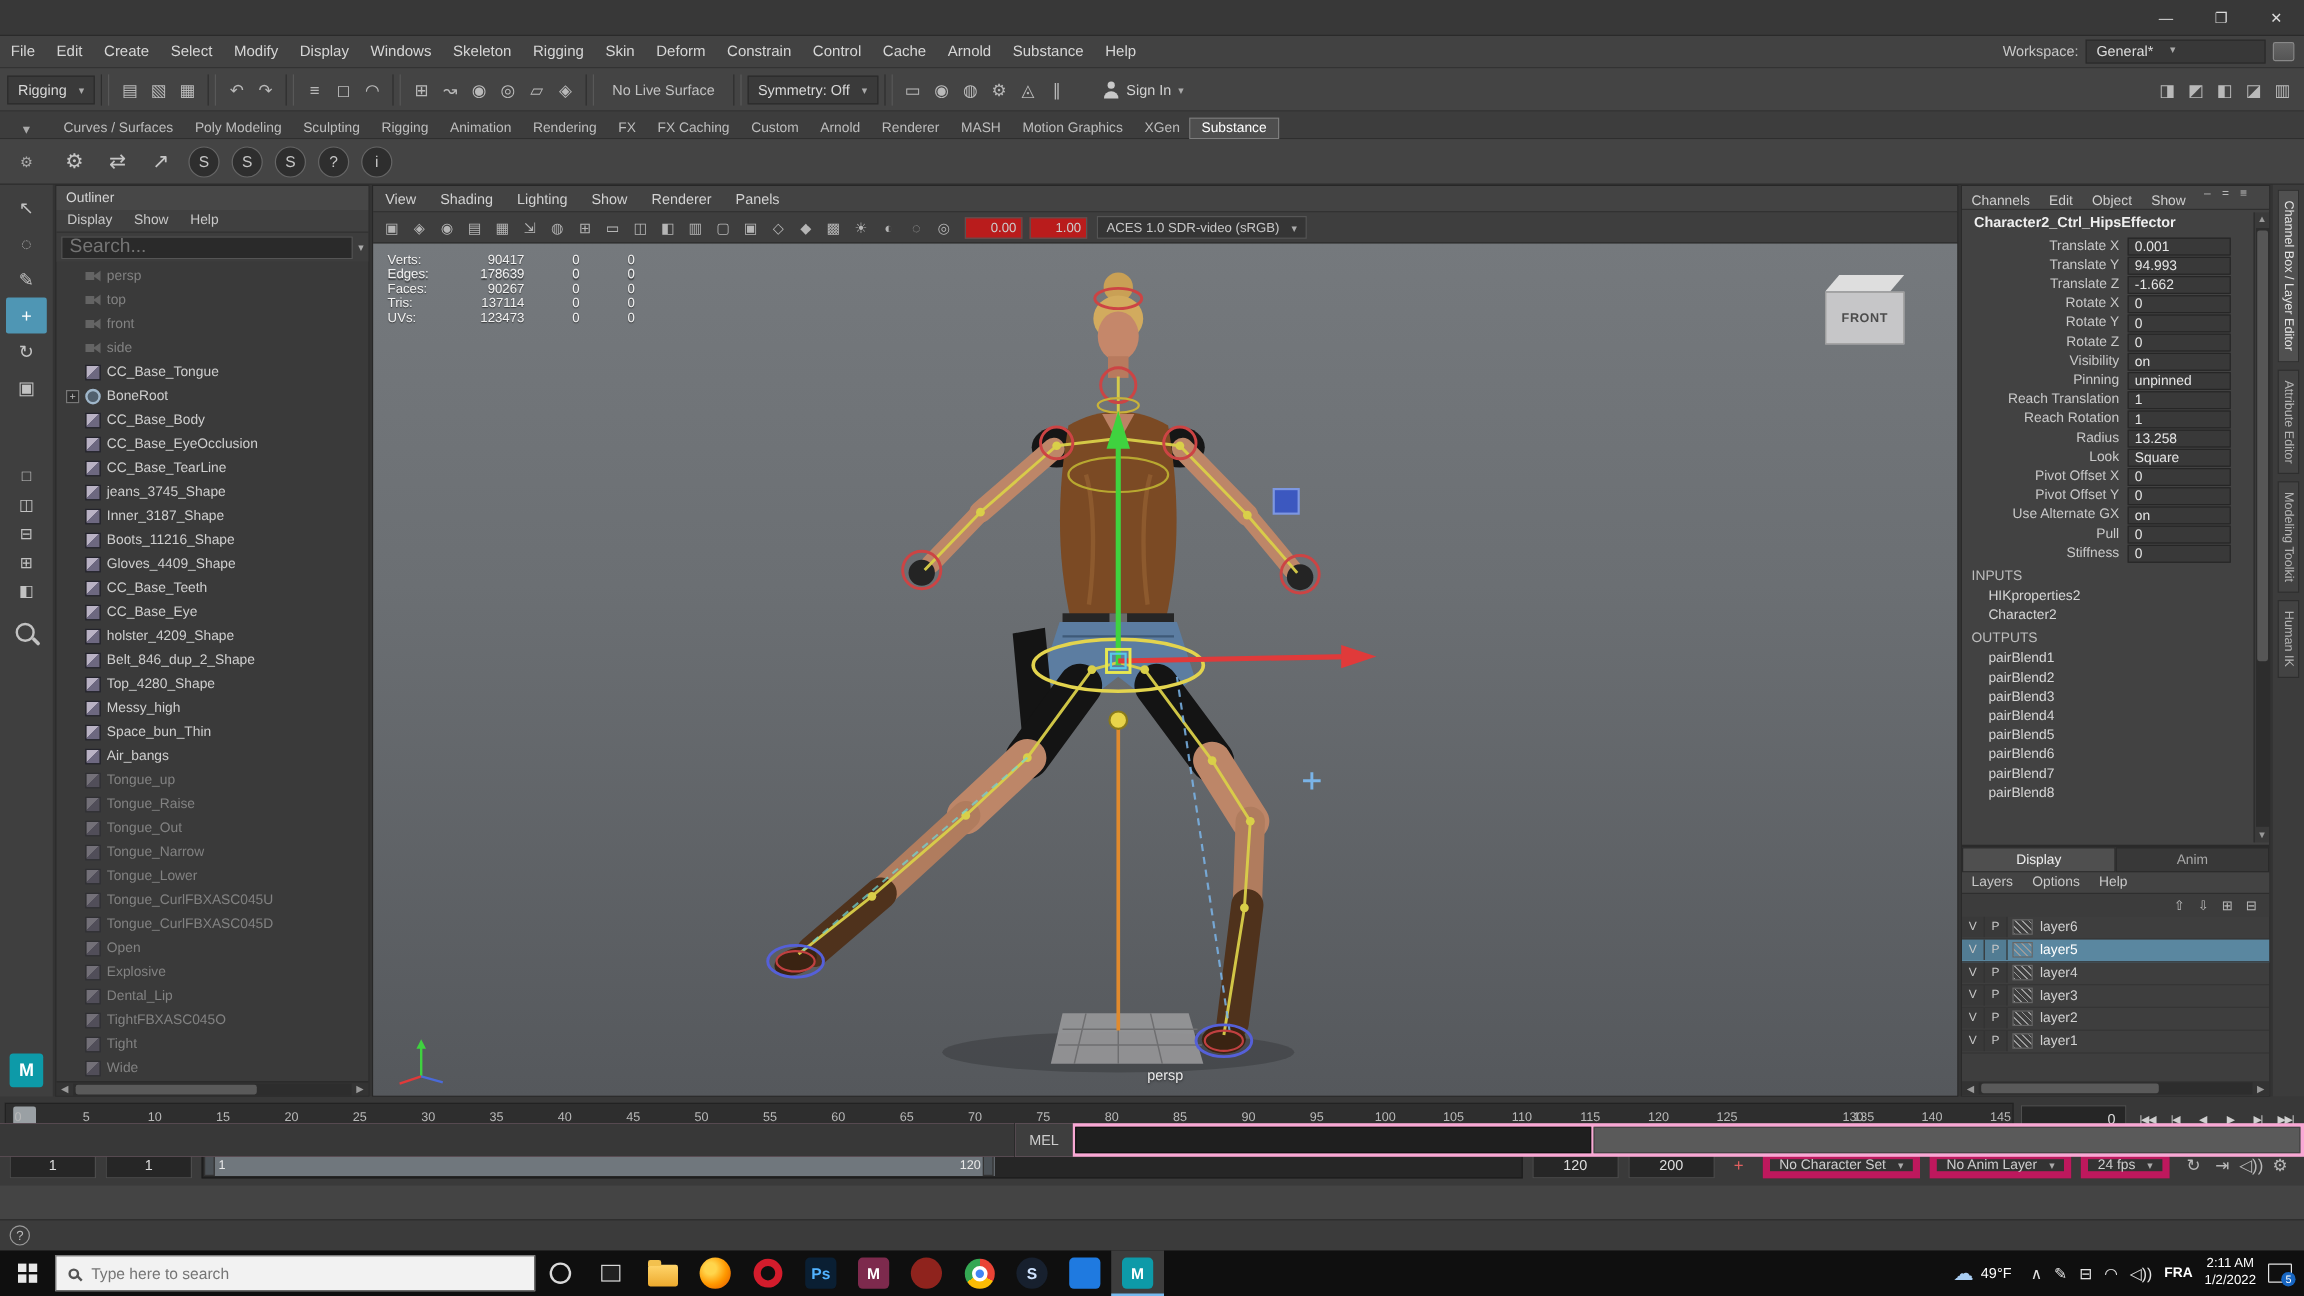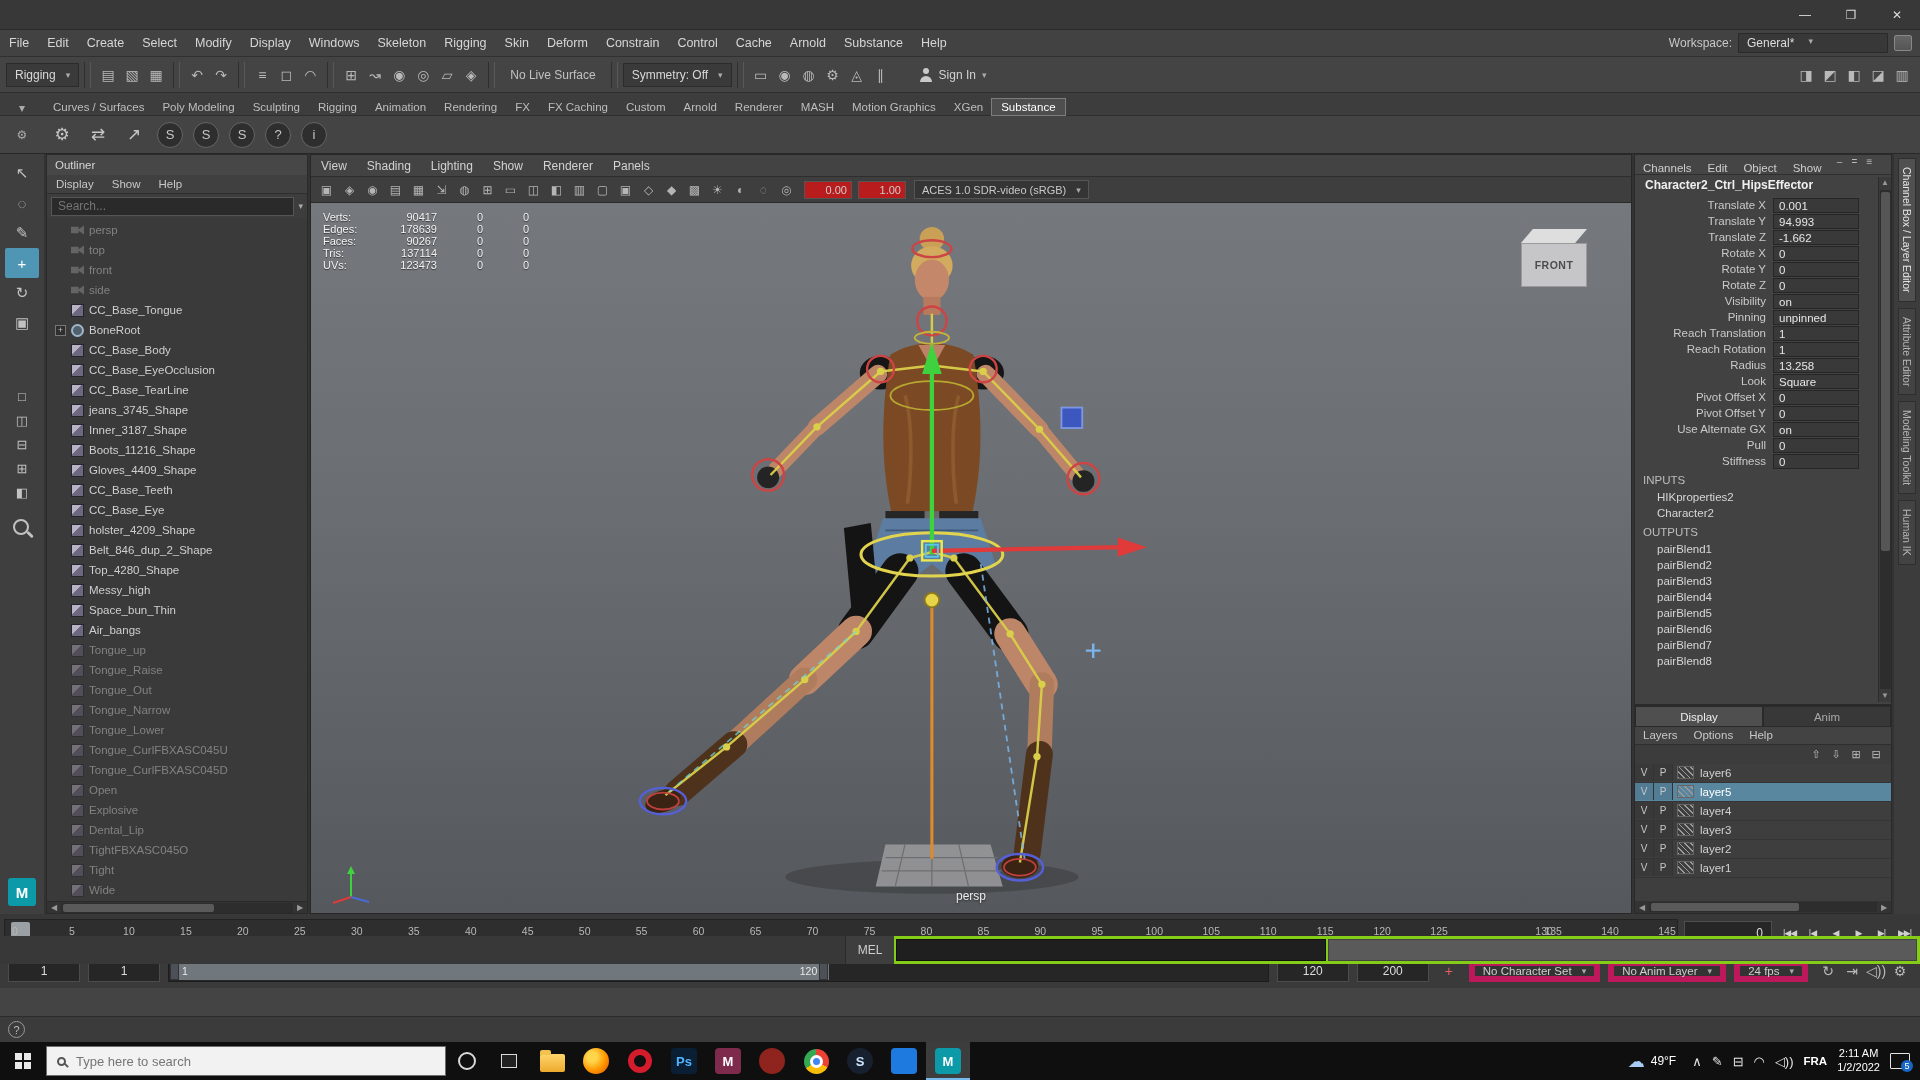--- a/index.html
+++ b/index.html
@@ -51,21 +51,21 @@
   .mag-btn::before{content:'';position:absolute;left:6px;top:5px;width:12px;height:12px;border:2.5px solid #c2c2c2;border-radius:50%;}
   .mag-btn::after{content:'';position:absolute;left:19px;top:19px;width:8px;height:3px;background:#c2c2c2;transform:rotate(45deg);border-radius:2px;}
   .maya-logo{margin-top:auto;margin-bottom:8px;width:28px;height:28px;background:#0d9aa8;color:#fff;font-weight:bold;display:flex;align-items:center;justify-content:center;border-radius:3px;font-size:15px;}
 
   
   .outliner{width:262px;background:#3a3a3a;display:flex;flex-direction:column;border:1px solid #2a2a2a;}
   .otl-title{height:20px;line-height:20px;padding-left:8px;background:#474747;color:#d5d5d5;font-size:11.5px;}
   .otl-menus{height:19px;display:flex;align-items:center;background:#404040;border-bottom:1px solid #2e2e2e;}
   .otl-menu{padding:0 9px;font-size:11.5px;color:#c8c8c8;}
   .otl-search{height:24px;display:flex;align-items:center;padding:2px 4px;gap:4px;background:#3d3d3d;}
-  .otl-search input{flex:1;height:19px;background:#2a2a2a;border:1px solid #555;color:#bbb;font-size:12px;padding:0 6px;}
+  .otl-search input{flex:1;height:19px;background:#2a2a2a;border:1px solid #555;color:#bbb;font-size:16px;padding:0 6px;}
   .otl-tree{flex:1;overflow:hidden;padding-top:2px;}
   .otl-row{height:20px;display:flex;align-items:center;padding-left:8px;gap:5px;white-space:nowrap;}
   .otl-exp{width:11px;height:11px;font-size:9px;line-height:9px;text-align:center;color:#bbb;border:1px solid #777;background:#2e2e2e;}
   .otl-exp.blank{border:none;background:none;}
   .otl-label{font-size:11.5px;color:#cfcfcf;}
   .otl-row.dim .otl-label{color:#828282;}
   .otl-row.dim .oi{opacity:.45;}
   .oi{width:13px;height:13px;display:inline-block;flex:0 0 13px;}
   .oi-mesh{background:linear-gradient(135deg,#b9b2c4 0 45%,#6d6880 45% 100%);border:1px solid #24242c;}
   .oi-camera{background:#9a9a9a;clip-path:polygon(0 25%,58% 25%,58% 45%,100% 15%,100% 85%,58% 55%,58% 75%,0 75%);}
@@ -151,21 +151,21 @@
   
   .rangeslider{position:absolute;top:952px;left:0;right:0;height:36px;background:#3a3a3a;display:flex;align-items:center;gap:8px;padding:0 8px;border-top:1px solid #2c2c2c;}
   .rs-field{width:72px;height:22px;background:#262626;border:1px solid #4c4c4c;color:#ddd;text-align:center;font-size:12px;}
   .rs-slider{flex:1;height:22px;background:#262626;border:1px solid #1d1d1d;position:relative;}
   .rs-bar{position:absolute;left:1px;top:1px;bottom:1px;width:60%;background:#70777d;display:flex;align-items:center;justify-content:space-between;color:#e8e8e8;font-size:10.5px;padding:0 12px;}
   .rs-handle{position:absolute;top:1px;bottom:1px;width:9px;background:#4b5156;border:1px solid #333;}
   .rs-dd{height:22px;display:flex;align-items:center;gap:10px;background:#333;border:6px solid #be185d;padding:0 8px;font-size:11.5px;color:#cfcfcf;white-space:nowrap;}
   #rs-icons{display:flex;}
 
   
-  .cmdline{position:absolute;top:936px;left:0;right:0;height:28px;background:#84cc16;display:flex;align-items:center;}
+  .cmdline{position:absolute;top:936px;left:0;right:0;height:28px;background:#f9a8d4;display:flex;align-items:center;}
   .cl-left{width:846px;height:100%;background:#383838;border-right:1px solid #2a2a2a;}
   .cl-label{width:48px;text-align:center;color:#cdcdcd;font-size:12px;background:#3e3e3e;height:100%;line-height:28px;}
   .cl-input{width:430px;height:22px;background:#1f1f1f;border:1px solid #111;color:#ddd;margin:0 2px;padding:0 6px;}
   .cl-result{flex:1;height:22px;background:#5a5a5a;border:1px solid #444;margin-right:3px;}
   .helpline{position:absolute;top:1016px;left:0;right:0;height:26px;background:#3b3b3b;display:flex;align-items:center;padding-left:8px;border-top:1px solid #2c2c2c;}
   .hl-icon{width:17px;height:17px;border-radius:50%;border:1.5px solid #9a9a9a;color:#bbb;font-size:11px;display:flex;align-items:center;justify-content:center;}
 
   
   .taskbar{position:absolute;top:1042px;left:0;right:0;height:38px;background:#0f0f0f;display:flex;align-items:center;}
   .tb-start{width:46px;height:100%;display:flex;align-items:center;justify-content:center;}

